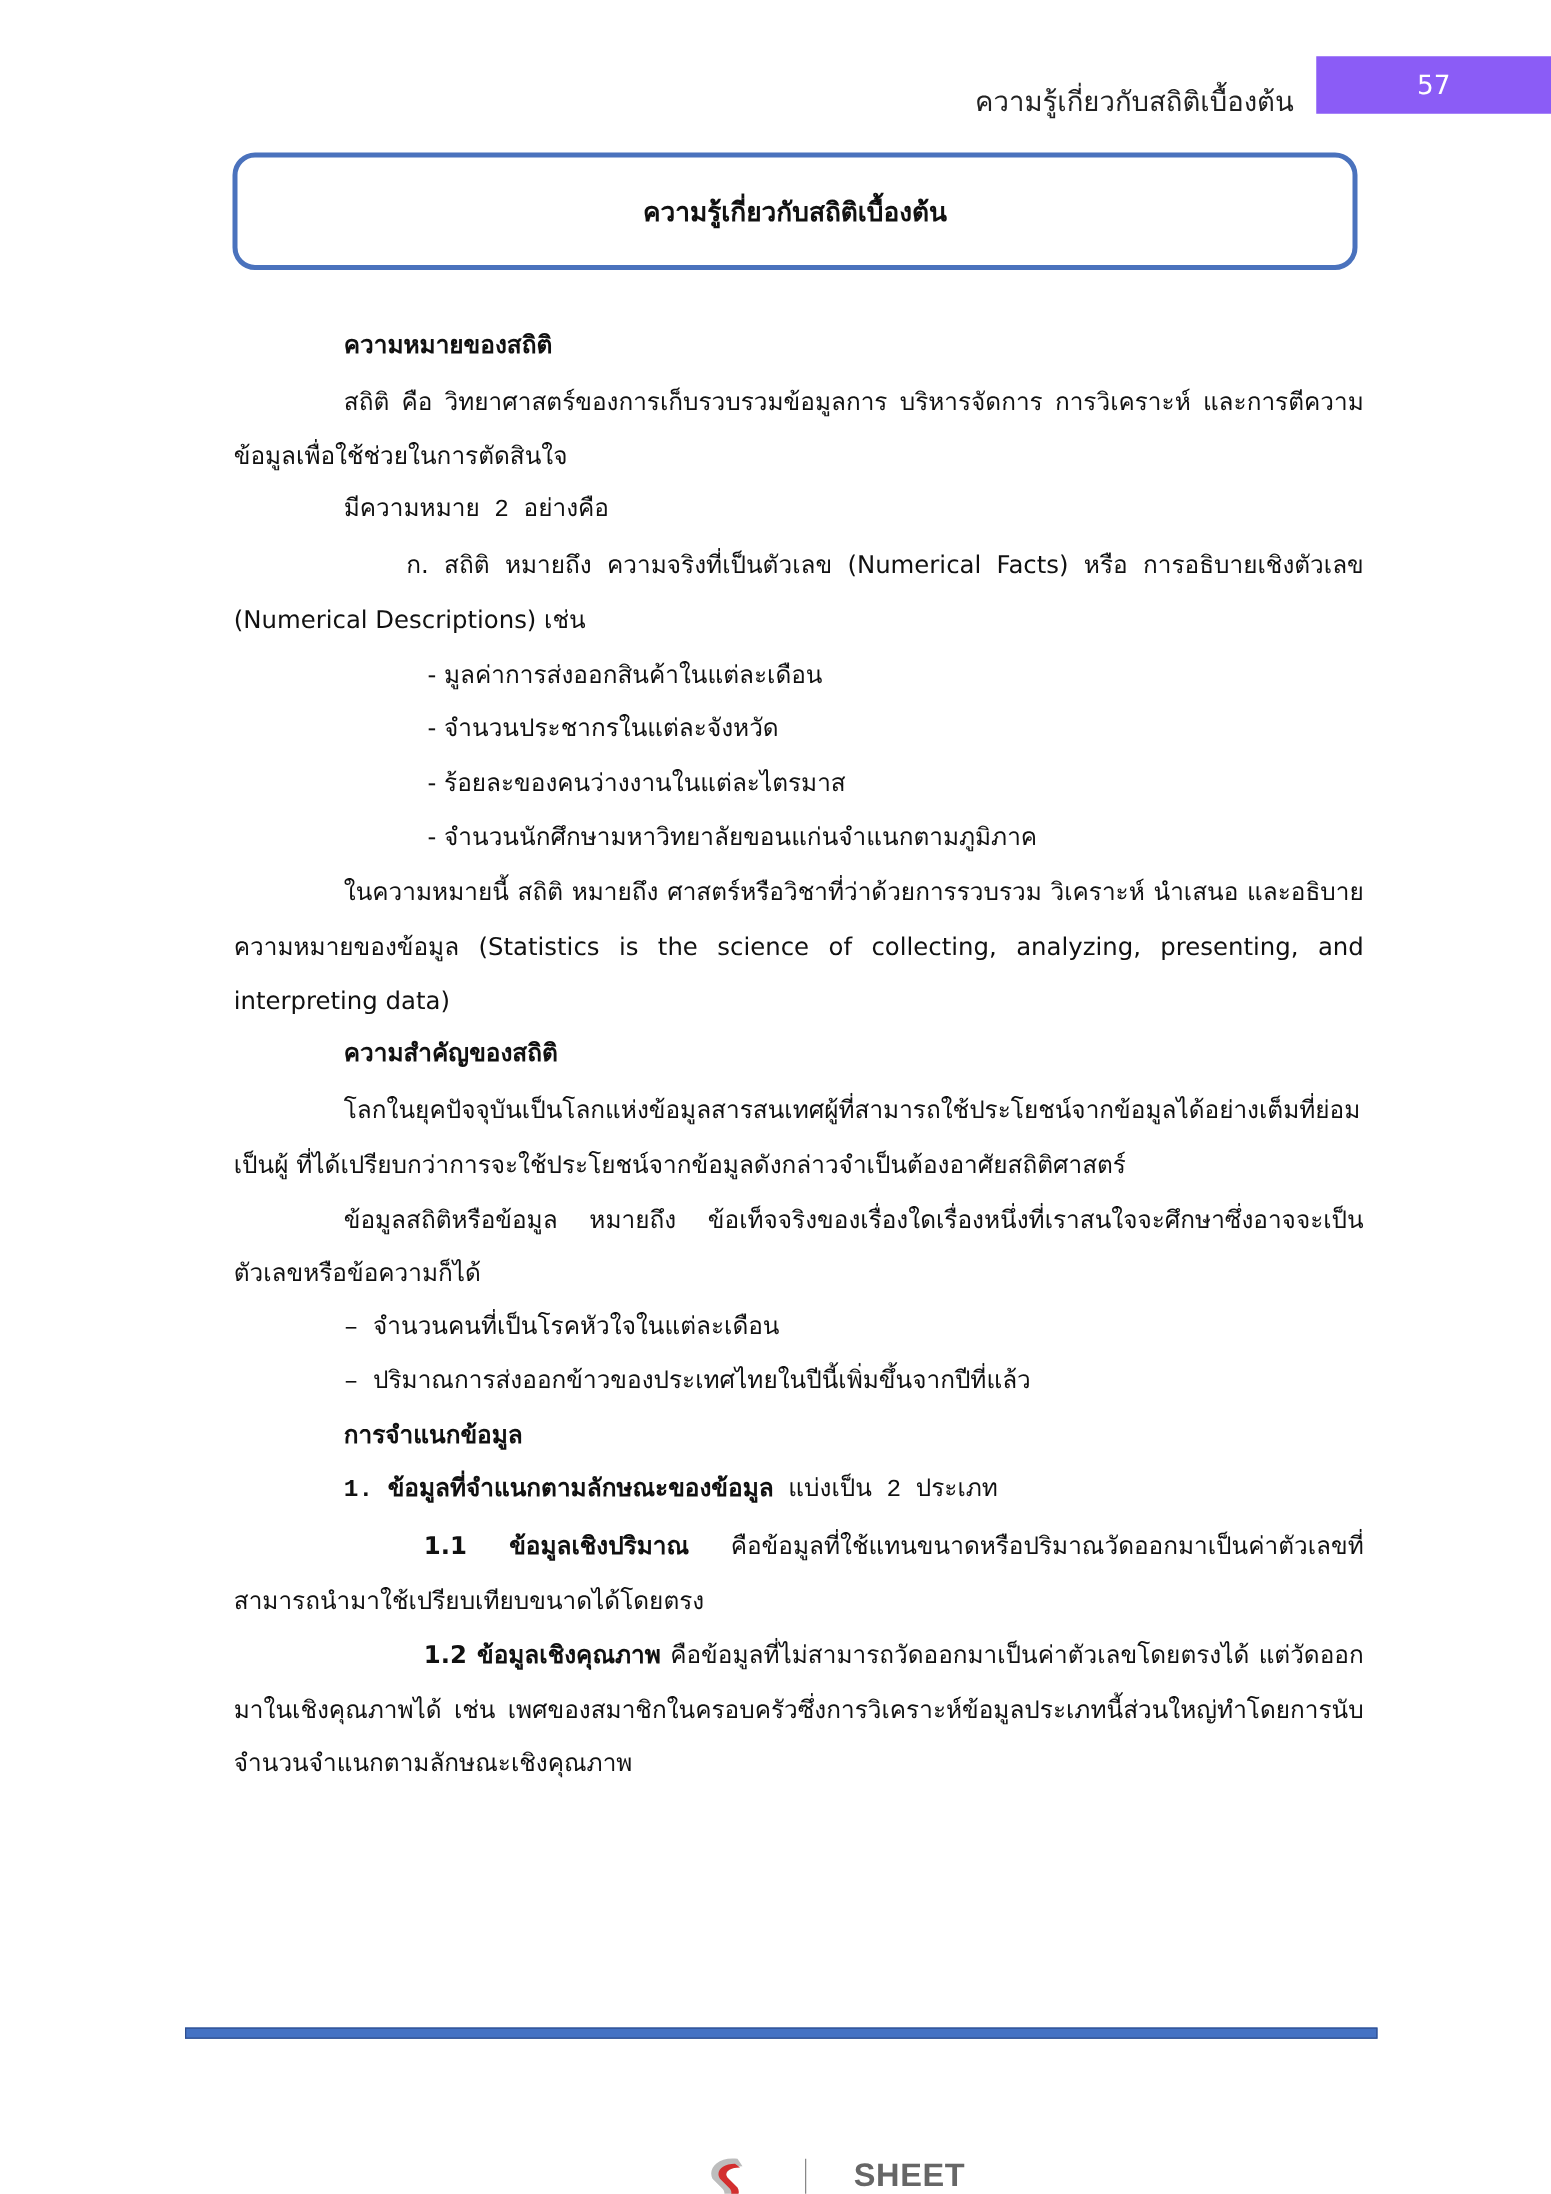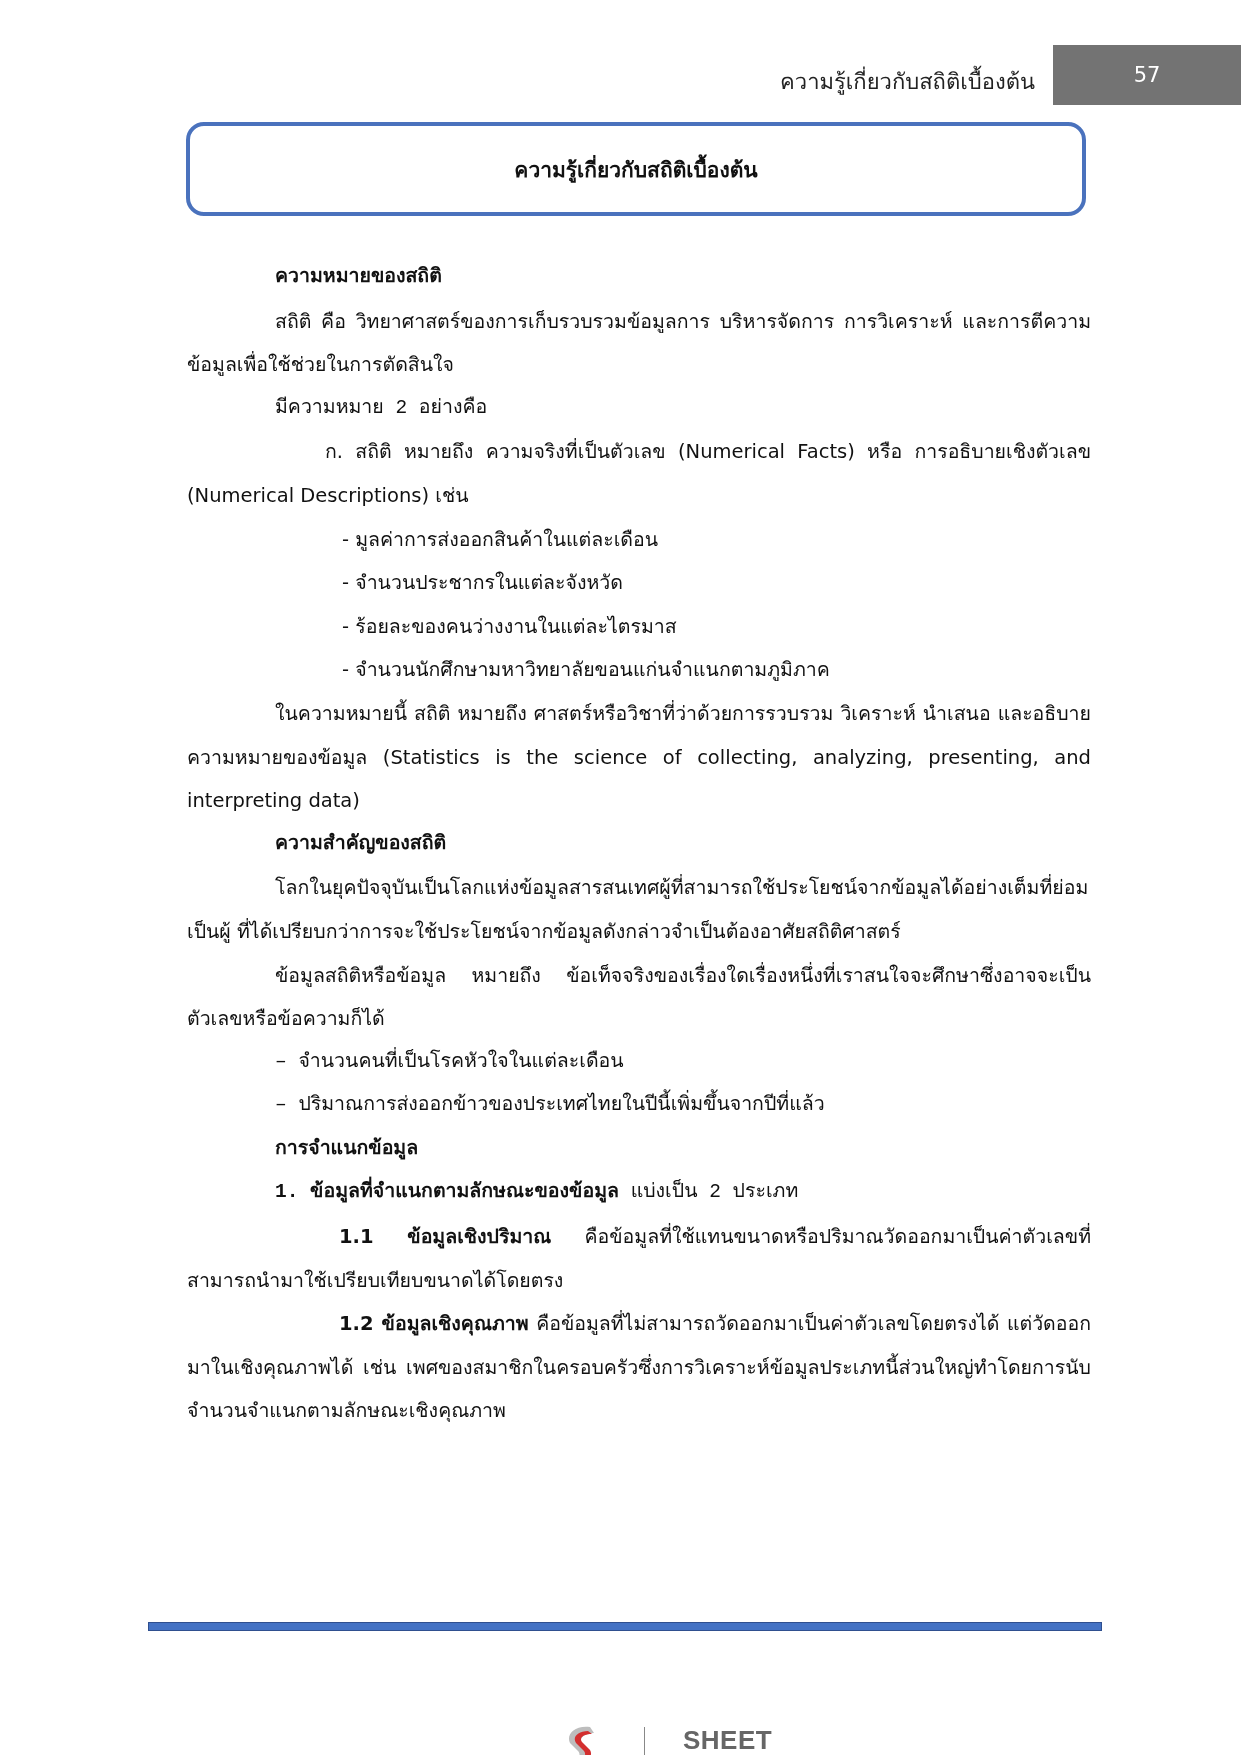--- a/index.html
+++ b/index.html
@@ -5,22 +5,22 @@
     html, body { margin: 0; padding: 0; background: #ffffff; }
     body {
       width: 1241px; height: 1755px; position: relative; overflow: hidden;
       font-family: "DejaVu Sans", sans-serif; color: #111;
     }
     .page-header-title {
       position: absolute; left: 700px; top: 64px; width: 335px; text-align: right;
       font-size: 22px; color: #222;
     }
     .page-number-box {
-      position: absolute; left: 1053px; top: 45px; width: 188px; height: 60px;
-      background: #737373; color: #fff; font-size: 21px;
+      position: absolute; left: 1053px; top: 45px; width: 188px; height: 46px;
+      background: #8b5cf6; color: #fff; font-size: 21px;
       display: flex; align-items: center; justify-content: center;
     }
     .title-box {
       position: absolute; left: 186px; top: 122px; width: 900px; height: 94px;
       border: 4px solid #4a72bd; border-radius: 18px; box-sizing: border-box;
       display: flex; align-items: center; justify-content: center;
     }
     .title-box span { font-size: 21px; font-weight: bold; }
     .content {
       position: absolute; left: 187px; top: 256px; width: 904px;

